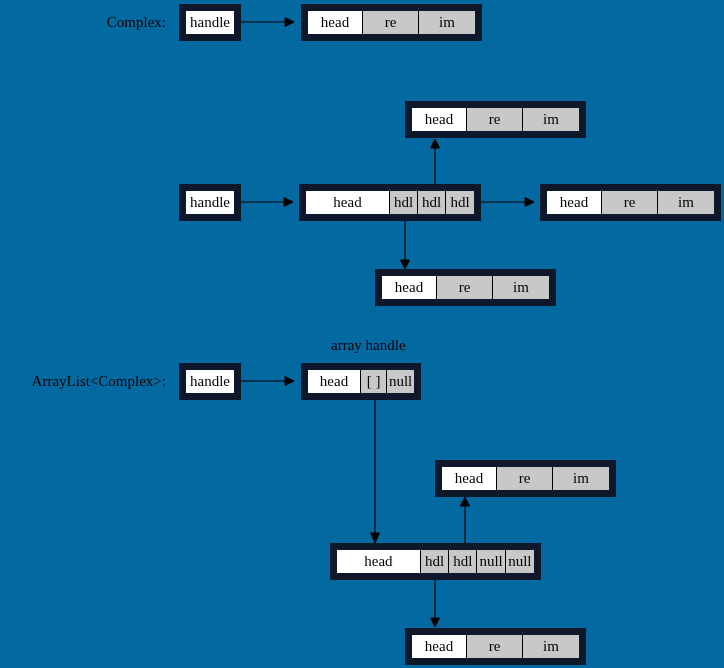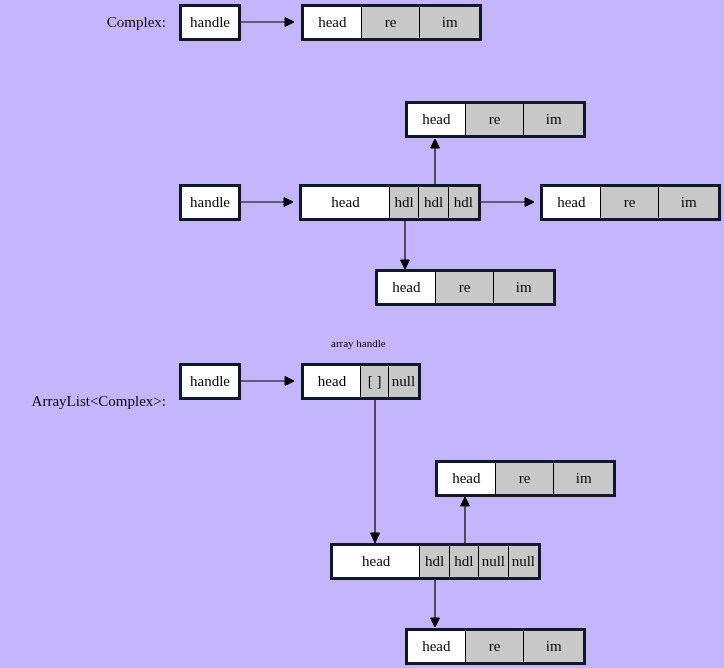--- a/index.html
+++ b/index.html
@@ -9,42 +9,42 @@
   }
   body {
     font-family: "Liberation Serif", "DejaVu Serif", serif;
     color: #000000;
   }
   #diagram {
     position: relative;
     width: 724px;
     height: 668px;
     overflow: hidden;
-    background: #c4b5fd;
+    background: #0369a1;
   }
   .row-label {
     position: absolute;
     font-size: 15px;
     line-height: 1;
     white-space: nowrap;
     text-align: right;
     color: #000;
   }
   .caption {
     position: absolute;
-    font-size: 11px;
+    font-size: 15px;
     line-height: 1;
     white-space: nowrap;
     color: #000;
   }
   .node {
     position: absolute;
     display: flex;
     box-sizing: border-box;
-    border: 3px solid #0f172a;
+    border: 7px solid #0f172a;
     background: #ffffff;
   }
   .cell {
     box-sizing: border-box;
     display: flex;
     align-items: center;
     justify-content: center;
     font-size: 15px;
     line-height: 1;
     white-space: nowrap;
@@ -164,21 +164,21 @@
     <div class="cell gray" style="width:60px;">re</div>
     <div class="cell gray" style="width:60px;">im</div>
   </div>
 
   <div class="node" style="left:540px; top:184px; width:181px; height:37px;">
     <div class="cell" style="width:59px;">head</div>
     <div class="cell gray" style="width:60px;">re</div>
     <div class="cell gray" style="width:60px;">im</div>
   </div>
 
-  <div class="row-label" style="left:0px; top:374px; width:166px;margin-top:20px;">ArrayList&lt;Complex&gt;:</div>
+  <div class="row-label" style="left:0px; top:374px; width:166px;">ArrayList&lt;Complex&gt;:</div>
 
   <div class="caption" style="left:331px; top:338px;">array handle</div>
 
   <div class="node" style="left:179px; top:363px; width:62px; height:37px;">
     <div class="cell" style="width:60px;">handle</div>
   </div>
 
   <div class="node" style="left:301px; top:363px; width:120px; height:37px;">
     <div class="cell" style="width:59px;">head</div>
     <div class="cell gray" style="width:29px;">[ ]</div>

